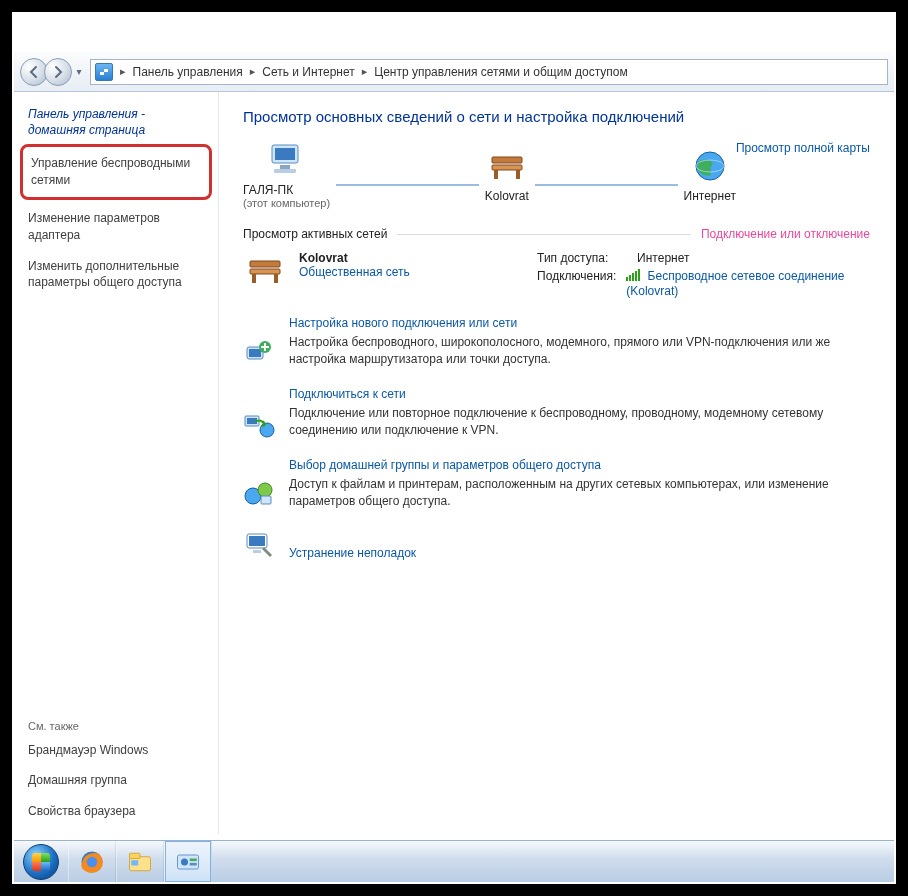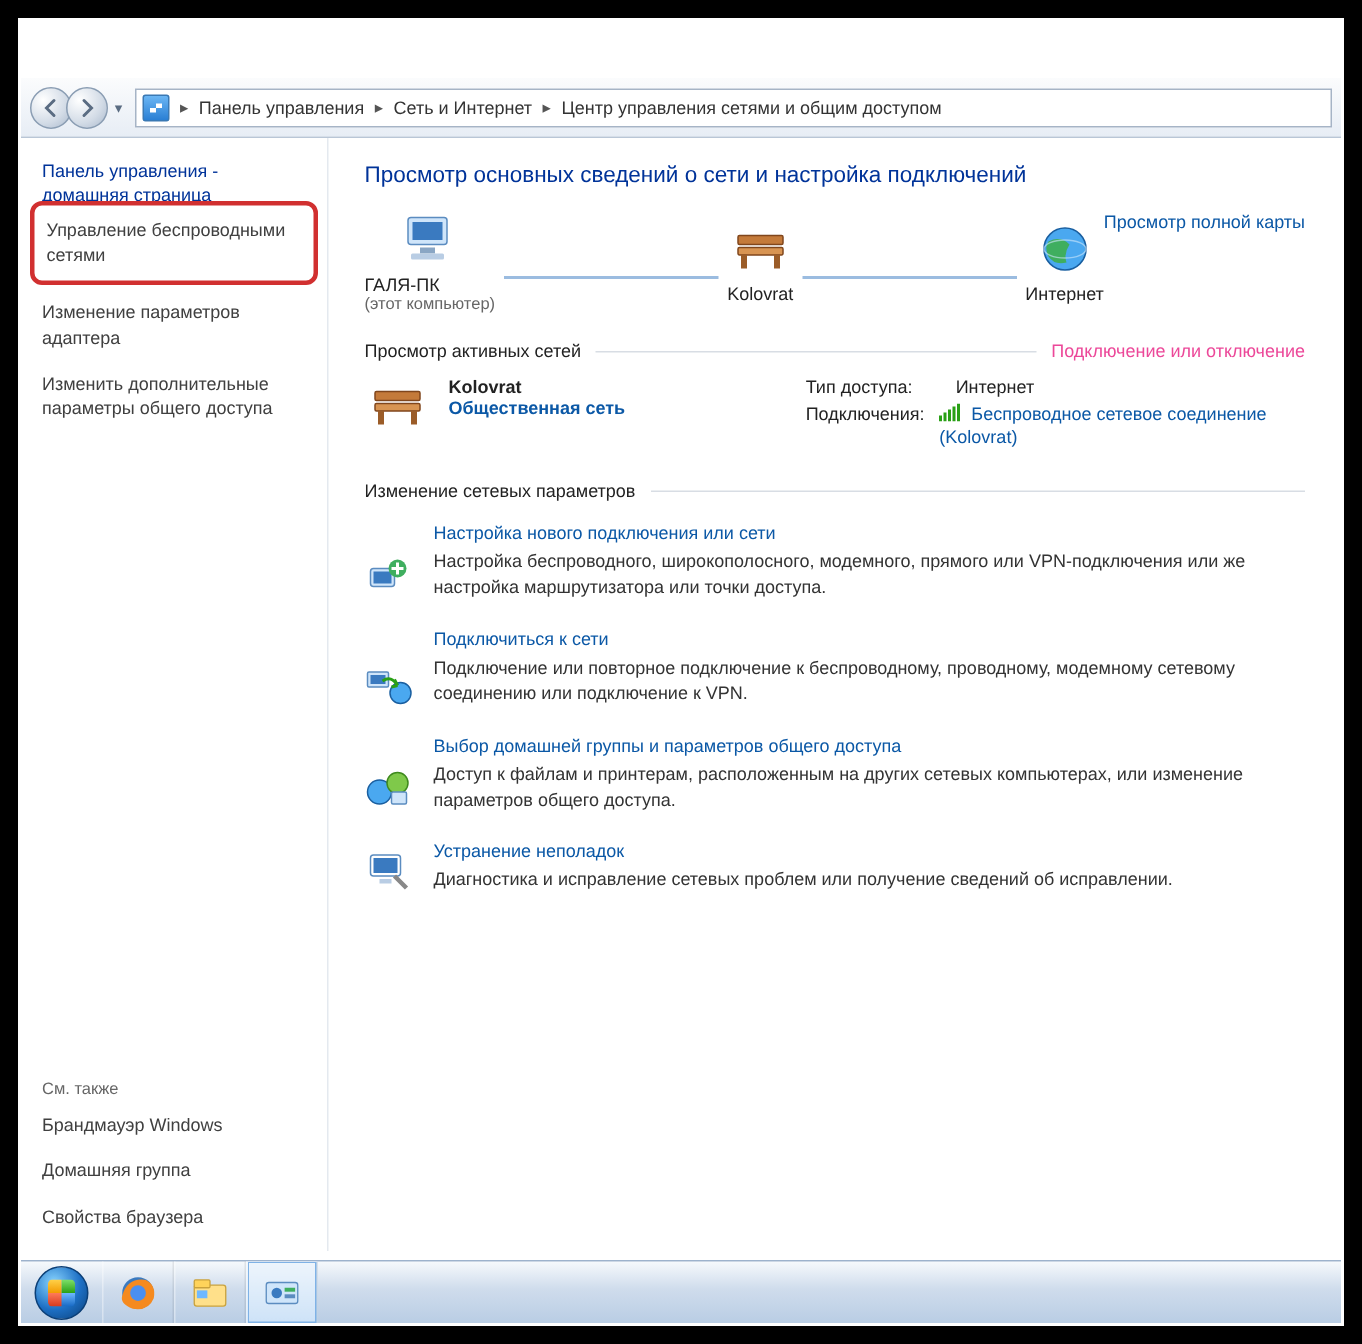--- a/index.html
+++ b/index.html
@@ -14,21 +14,21 @@
   .nav-circle + .nav-circle { margin-left: -4px; }
   .nav-drop { width: 14px; height: 28px; display:flex; align-items:center; justify-content:center; color:#5a6c82; font-size:10px; }
   .bc { flex: 1; height: 26px; background: #fff; border: 1px solid #a6b4c6; display: flex; align-items: center; font-size: 12px; overflow: hidden; }
   .bc-ico { width: 18px; height: 18px; margin: 0 2px 0 4px; background: linear-gradient(#6bb6f4,#2a7fd4); border:1px solid #3a79b4; border-radius:2px; display:flex; align-items:center; justify-content:center; color:#fff; font-size:10px; }
   .bc-sep { color:#555; padding: 0 5px; font-size:11px; }
   .bc-item { padding: 0 2px; color:#333; white-space: nowrap; }
 
   
   .body { flex: 1; display: flex; background: #fff; }
   .side { width: 205px; background: #fff; border-right: 1px solid #e4e9ef; padding: 14px 14px 10px 14px; display:flex; flex-direction:column; font-size: 12px; }
-  .side-head { color: #003399; margin-bottom: 4px; line-height: 1.35; }
+  .side-head { color: #003399; margin-bottom: 14px; line-height: 1.35; font-style: italic; }
   .side-link { color: #404040; margin-bottom: 14px; line-height: 1.4; cursor: pointer; }
   .side .highlight { border: 3px solid #d13030; border-radius: 8px; padding: 8px 8px; margin: -8px -8px 10px; }
   .side-footer { margin-top: auto; }
   .side-sub { color:#666; font-size:11px; margin-bottom: 10px; }
 
   .content { flex: 1; padding: 16px 24px 16px 24px; font-size: 12px; color:#222; }
   .h1 { color: #003399; font-size: 15px; margin-bottom: 16px; }
 
   .map-row { display:flex; align-items:flex-start; }
   .map-nodes { display:flex; align-items:center; gap: 0; flex:1; }
@@ -38,21 +38,21 @@
   .pc-icon, .bench-icon, .globe-icon { width:42px; height:38px; margin: 0 auto 4px; display:block; }
   .full-map { color:#0b58a6; font-size:12px; text-align:center; white-space:nowrap; cursor:pointer; }
 
   .sec-title { display:flex; align-items:center; margin: 18px 0 10px; font-size:12px; color:#222; }
   .sec-title .line { flex:1; border-top:1px solid #d8dde4; margin-left: 10px; }
   .sec-title .rlink { color:#ec4899; margin-left:10px; white-space:nowrap; cursor:pointer; }
 
   .active-net { display:flex; }
   .active-left { display:flex; gap:12px; align-items:flex-start; width: 330px; }
   .active-left .net-name { font-weight:600; }
-  .active-left .net-type { color:#0b58a6; cursor:pointer;font-weight:bold; }
+  .active-left .net-type { color:#0b58a6; cursor:pointer; }
   .active-right { font-size:12px; }
   .kv { display:flex; margin-bottom:4px; }
   .kv .k { width:100px; color:#222; }
   .kv .v { color:#222; }
   .kv .vlink { color:#0b58a6; cursor:pointer; }
   .sigbars { display:inline-block; margin-right:4px; vertical-align:-1px; }
 
   .task { display:flex; gap:14px; margin: 14px 0 18px; align-items:flex-end; }
   .task-ico { width:32px; height:32px; flex:none; }
   .task-title { color:#0b58a6; cursor:pointer; }
@@ -207,24 +207,20 @@
                       <rect x="9" y="2" width="2" height="10" fill="#2aa016"></rect>
                       <rect x="12" y="0" width="2" height="12" fill="#2aa016"></rect>
                     </svg>
                 </span>
                 <span class="vlink">Беспроводное сетевое соединение (Kolovrat)</span>
               </div>
             </div>
           </div>
         </div>
 
-        <div class="sec-title">
-          <span>Изменение сетевых параметров</span>
-          <span class="line"></span>
-        </div>
 
         <div class="task">
           <span class="task-ico">
             <svg width="32" height="32" viewBox="0 0 32 32">
                 <rect x="4" y="10" width="16" height="12" rx="2" fill="#cfe5fa" stroke="#5b8cc0"></rect>
                 <rect x="6" y="12" width="12" height="8" fill="#3a7ac0"></rect>
                 <circle cx="22" cy="10" r="6" fill="#3fae5f"></circle>
                 <path d="M22 6 v8 M18 10 h8" stroke="#fff" stroke-width="2"></path>
               </svg>
           </span>
@@ -268,21 +264,20 @@
           <span class="task-ico">
             <svg width="32" height="32" viewBox="0 0 32 32">
                 <rect x="4" y="6" width="20" height="14" rx="2" fill="#fff" stroke="#5b8cc0"></rect>
                 <rect x="6" y="8" width="16" height="10" fill="#3a7ac0"></rect>
                 <path d="M20 20 l8 8" stroke="#888" stroke-width="3"></path>
                 <rect x="10" y="22" width="8" height="3" fill="#b9cde4"></rect>
               </svg>
           </span>
           <div>
             <div class="task-title">Устранение неполадок</div>
-            <div class="task-desc">Диагностика и исправление сетевых проблем или получение сведений об исправлении.</div>
           </div>
         </div>
 
       </div>
     </div>
   </div>
 
   <div class="taskbar">
     <div class="start">
         <div class="start-orb"></div>

